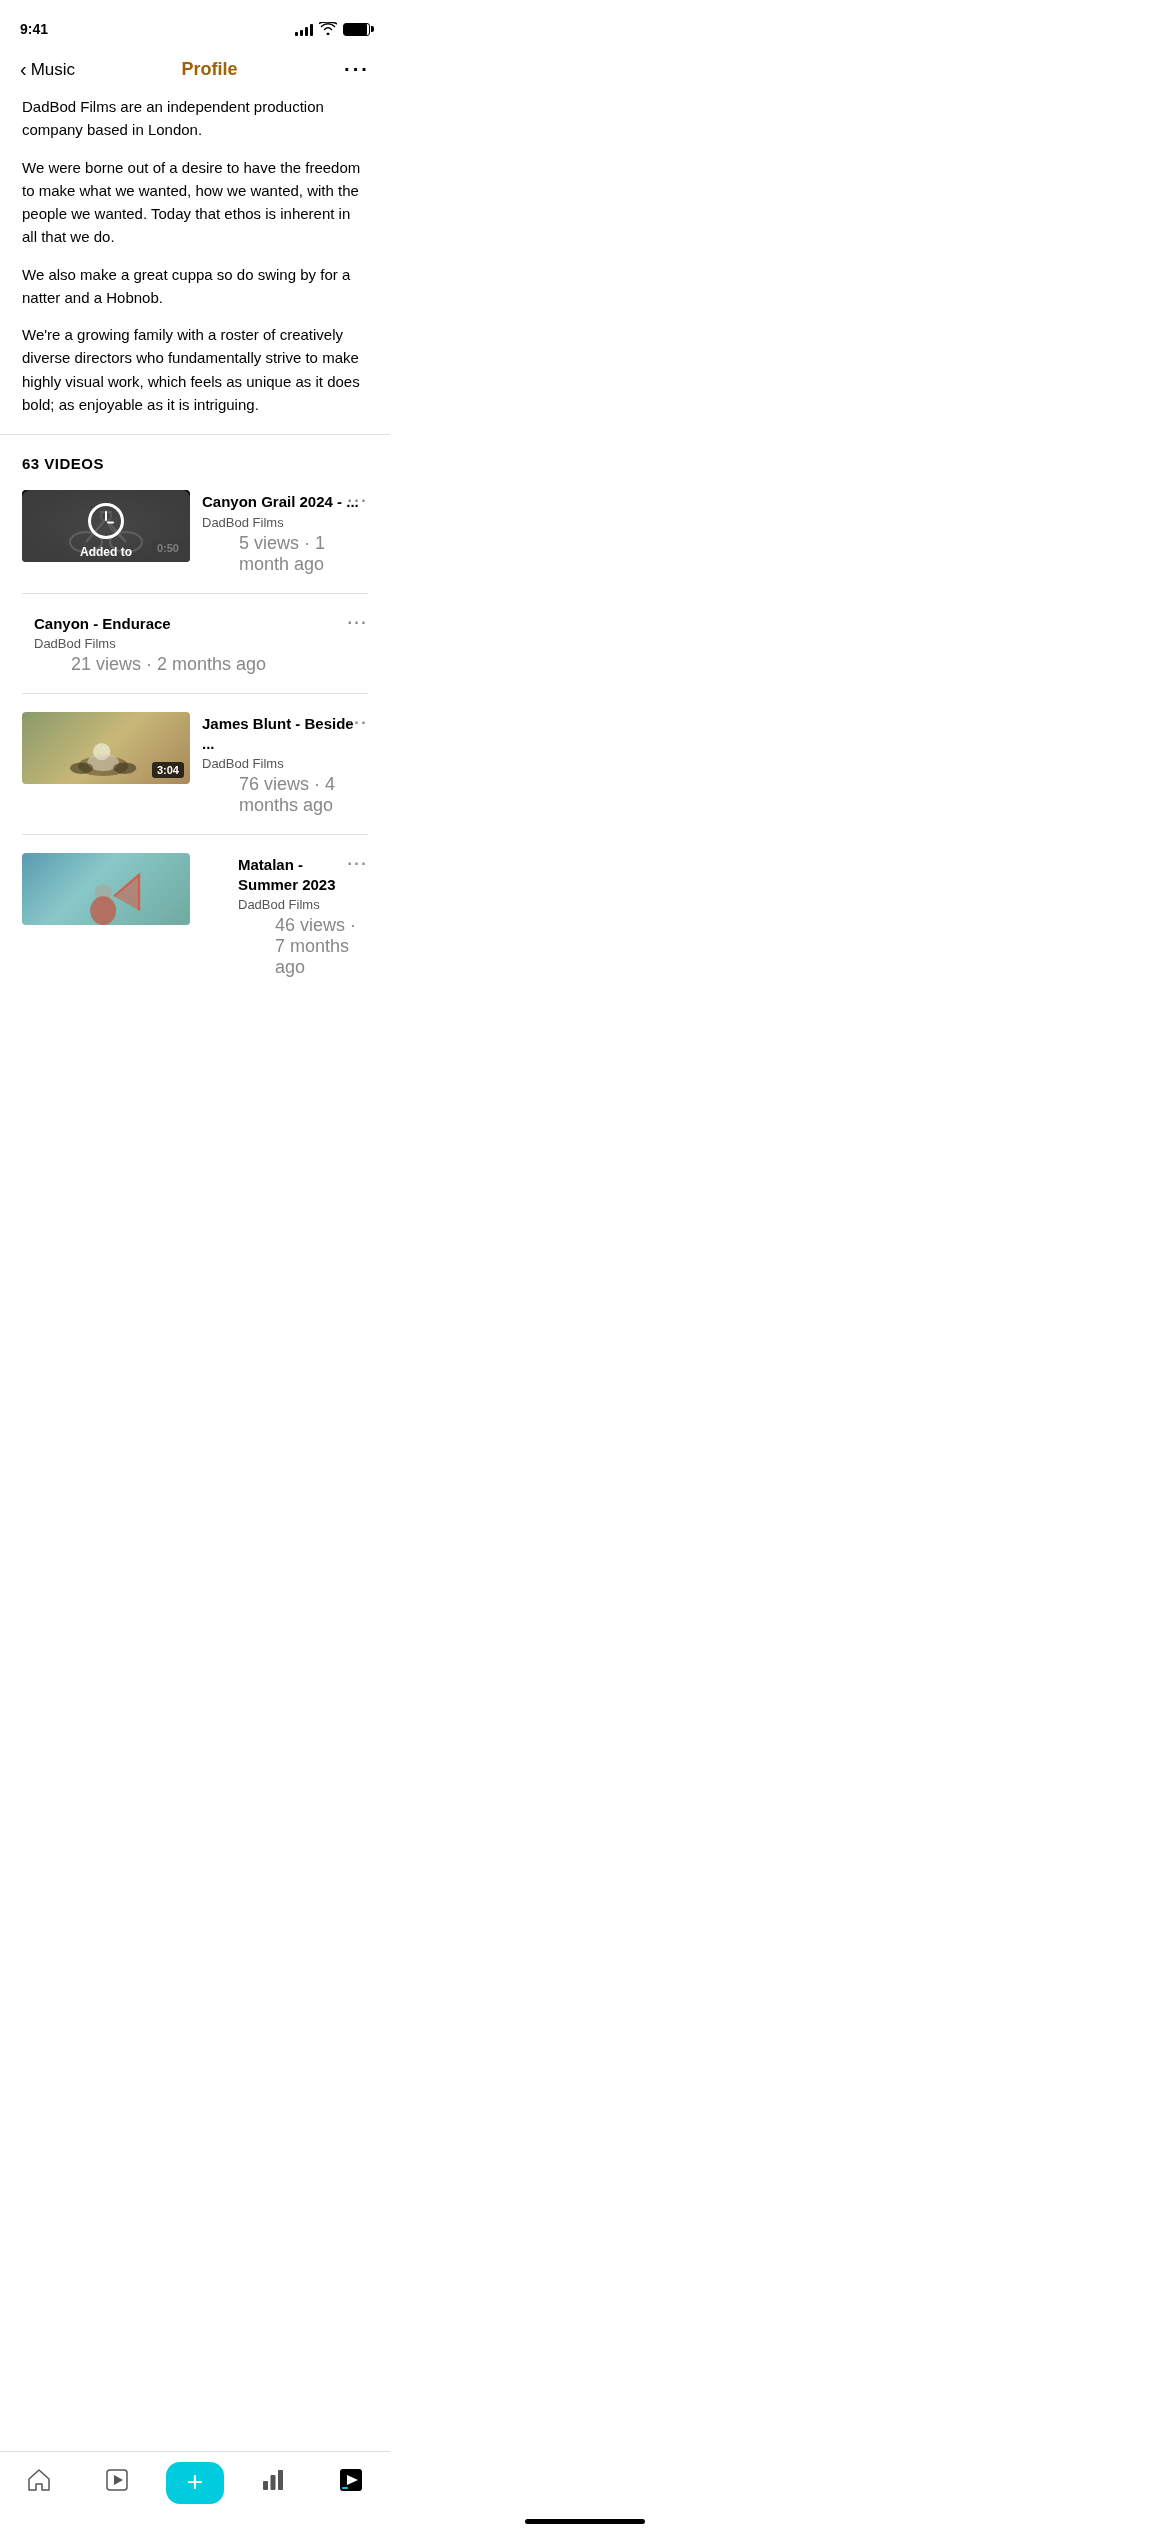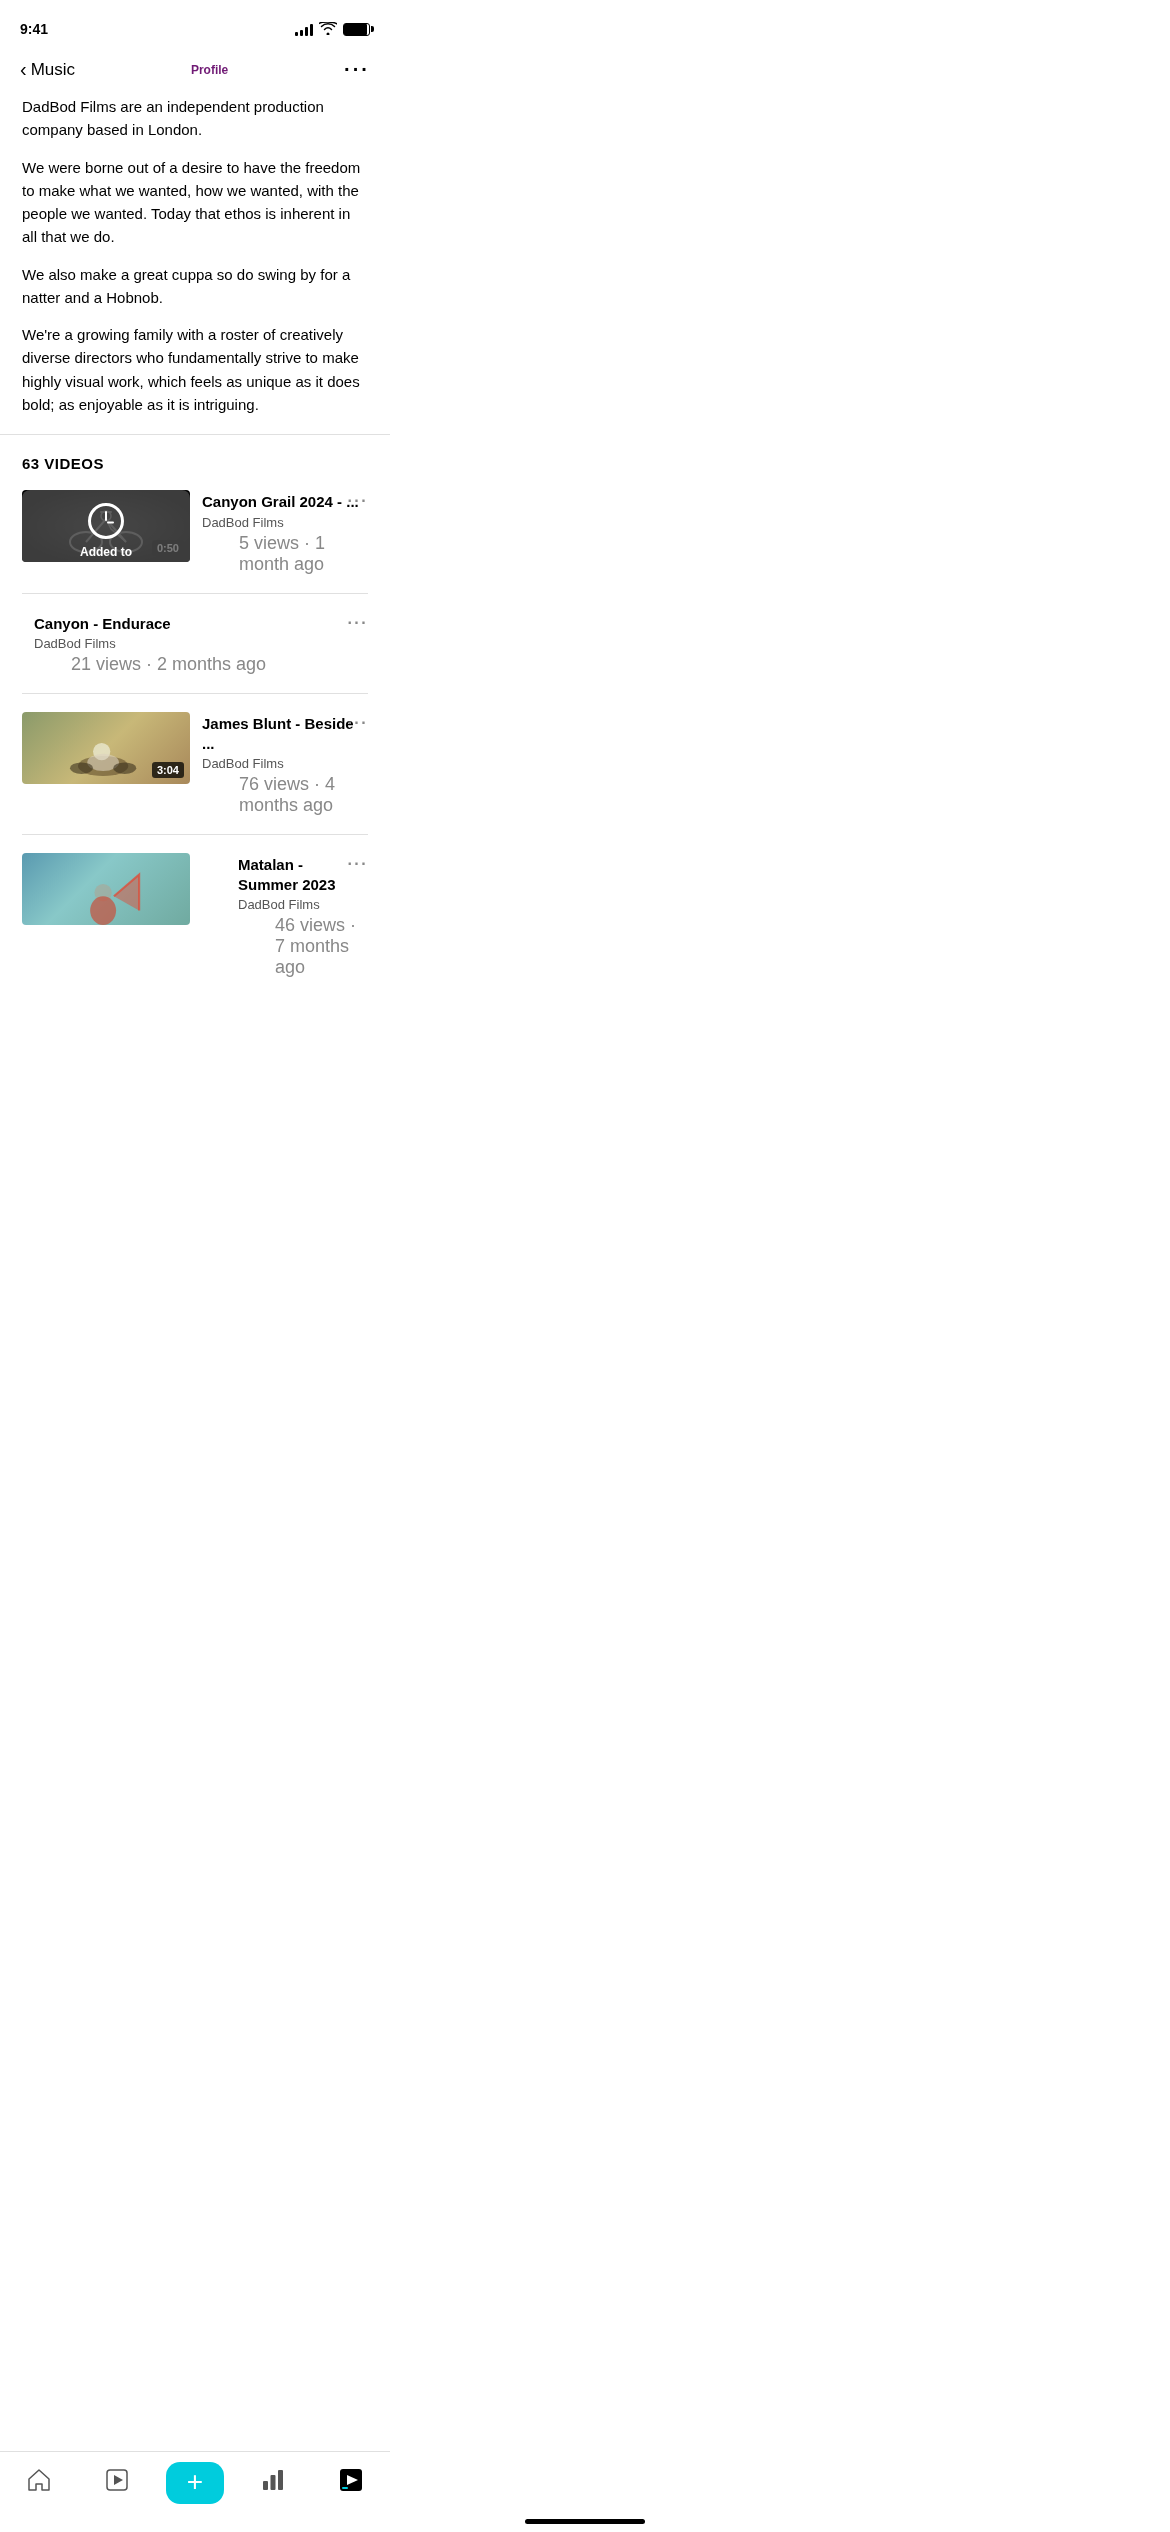--- a/index.html
+++ b/index.html
@@ -90,23 +90,23 @@
       color: #000;
       font-size: 17px;
       cursor: pointer;
     }
     .nav-back-arrow {
       font-size: 20px;
       font-weight: 300;
       color: #000;
     }
     .nav-title {
-      font-size: 12px;
+      font-size: 18px;
       font-weight: 700;
-      color: #701a75;
+      color: #a16207;
       text-align: right;
     }
     .nav-more {
       font-size: 20px;
       color: #000;
       letter-spacing: 2px;
       font-weight: 700;
       cursor: pointer;
     }
 

